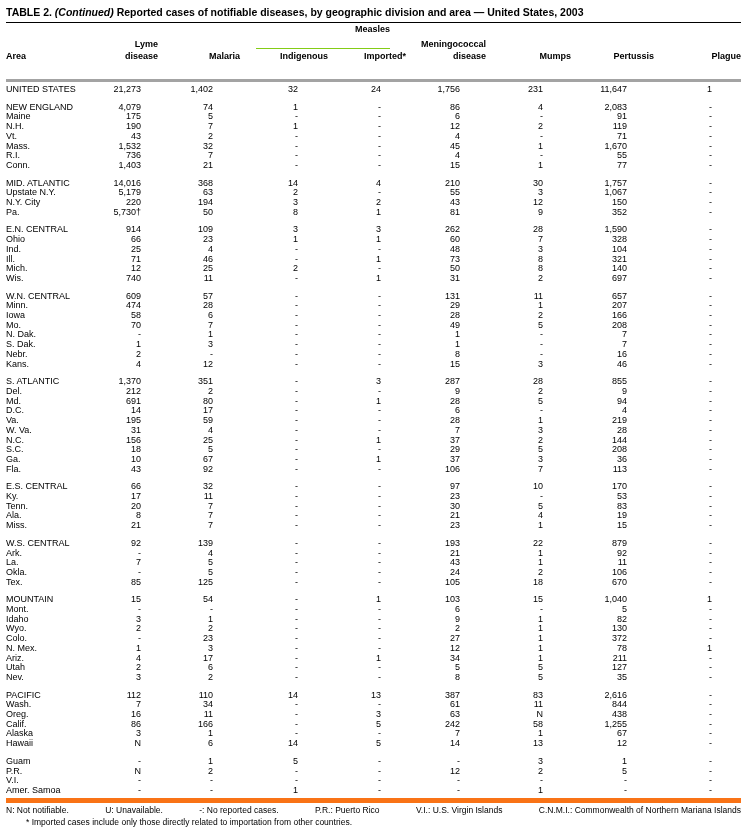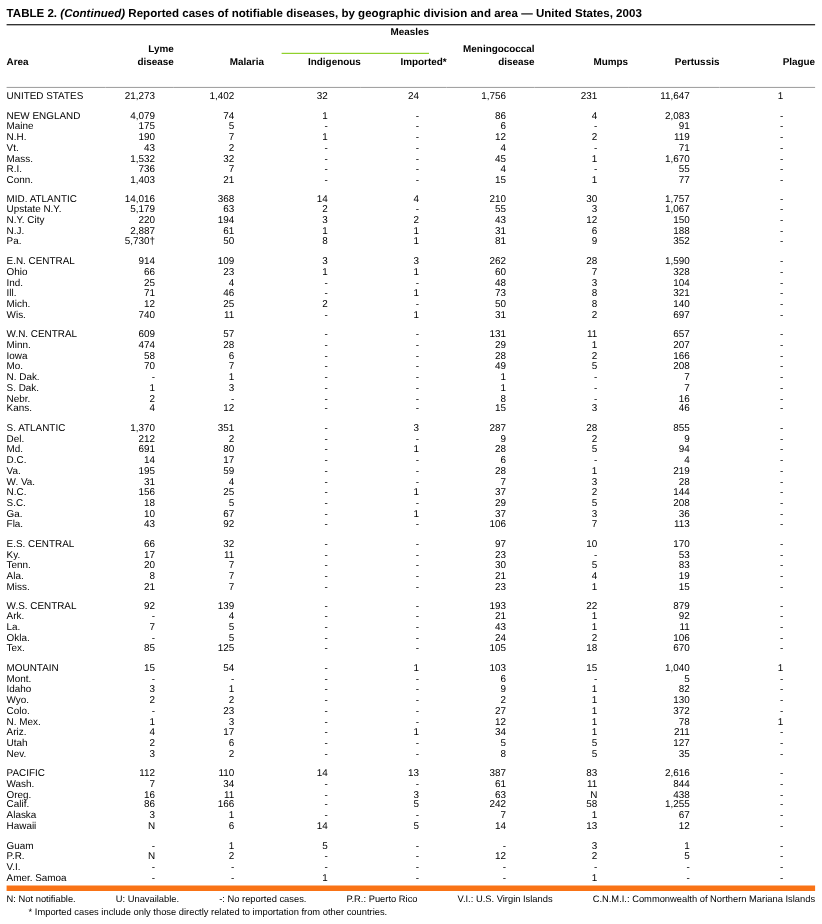--- a/index.html
+++ b/index.html
@@ -28,21 +28,21 @@
   }
   thead th {
     font-size: 9px;
     font-weight: bold;
     vertical-align: bottom;
     text-align: right;
     padding: 1px 0;
     line-height: 10px;
   }
   thead tr.h2 th {
-    border-bottom: 1px solid #a3a3a3;
+    border-bottom: 3px solid #a3a3a3;
     padding-bottom: 18px;
     margin-left: 24px;
   }
   thead th.area { text-align: left; }
   th.measles-span .u {
     display: block;
     border-bottom: 1px solid #84cc16;
     margin: 0 16px;
     padding-bottom: 14px;
   }
@@ -249,31 +249,20 @@
           <td>220</td>
           <td>194</td>
           <td>3</td>
           <td>2</td>
           <td>43</td>
           <td>12</td>
           <td>150</td>
           <td>-</td>
         </tr>
         <tr>
-          <td>N.J.</td>
-          <td>2,887</td>
-          <td>61</td>
-          <td>1</td>
-          <td>1</td>
-          <td>31</td>
-          <td>6</td>
-          <td>188</td>
-          <td>-</td>
-        </tr>
-        <tr>
           <td>Pa.</td>
           <td>5,730†</td>
           <td>50</td>
           <td>8</td>
           <td>1</td>
           <td>81</td>
           <td>9</td>
           <td>352</td>
           <td>-</td>
         </tr>

